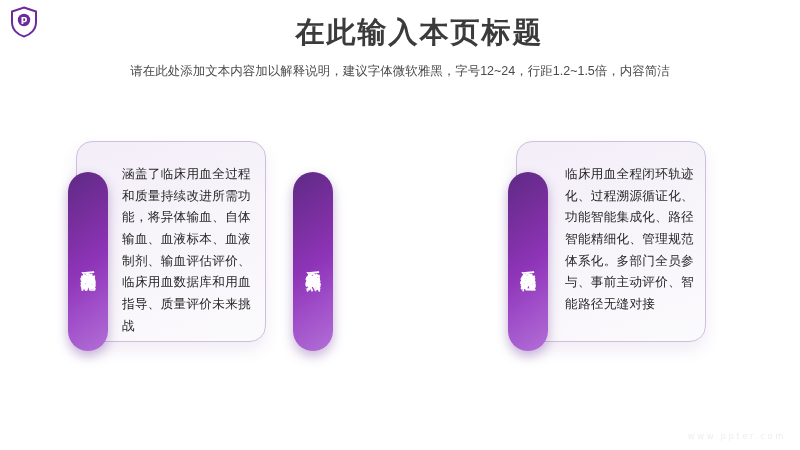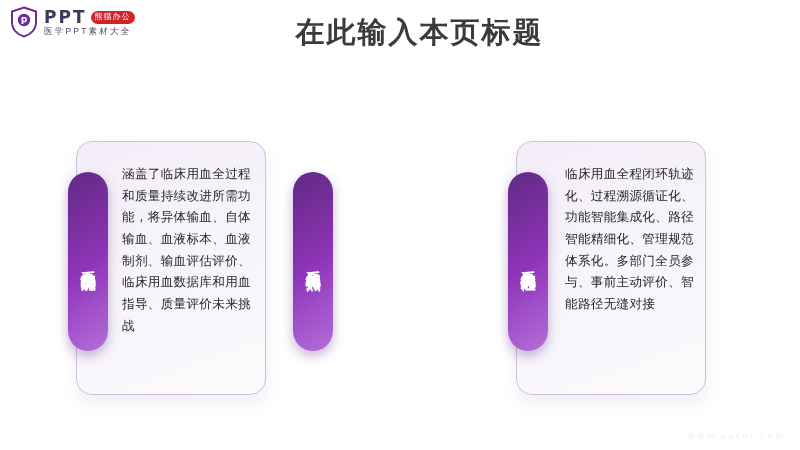--- a/index.html
+++ b/index.html
@@ -100,21 +100,21 @@
     position: absolute;
     left: 0;
     top: 141px;
     width: 800px;
     height: 240px;
   }
   .card {
     position: absolute;
     top: 0;
     width: 190px;
-    height: 254px;
+    height: 201px;
     box-sizing: border-box;
     border: 1.2px solid #cdbfdd;
     border-radius: 16px;
     background: linear-gradient(160deg, #f3edf8 0%, #f7f4fa 45%, #fbfafc 100%);
     box-shadow: 0 8px 16px rgba(120, 70, 160, 0.10);
   }
   .card-1 { left: 76px; }
   .card-2 { left: 301px; }
   .card-3 { left: 516px; }
 
@@ -174,32 +174,26 @@
 <body>
 
 <div class="logo">
   <div class="logo-shield">
     <svg width="28" height="32" viewBox="0 0 28 32">
       <path d="M14 1.5 L26 5.5 L26 16 C26 24 20 29 14 30.5 C8 29 2 24 2 16 L2 5.5 Z" fill="none" stroke="#6a2b9e" stroke-width="2"></path>
       <circle cx="14" cy="14" r="6.2" fill="#6a2b9e"></circle>
       <text x="14" y="17.6" font-family="DejaVu Sans, sans-serif" font-size="9" font-weight="bold" fill="#ffffff" text-anchor="middle">P</text>
     </svg>
   </div>
-  <div class="logo-texts">
-    <div class="logo-row1">
-      <span class="logo-ppt">PPT</span>
-      <span class="logo-badge">熊猫办公</span>
-    </div>
-    <div class="logo-sub">医学PPT素材大全</div>
-  </div>
 </div>
 
 <div class="page-title">在此输入本页标题</div>
 
 <div class="subtitle">
+  <span class="sub-line">请在此处添加文本内容加以解释说明，建议字体微软雅黑，字号12~24，行距1.2~1.5倍，内容简洁</span>
 </div>
 
 <div class="cards">
 
   <div class="card card-1">
     <div class="card-body">涵盖了临床用血全过程和质量持续改进所需功能，将异体输血、自体输血、血液标本、血液制剂、输血评估评价、临床用血数据库和用血指导、质量评价未来挑战</div>
   </div>
   <div class="pill pill-1">
     <span class="pill-label">系统支持功能</span>
   </div>

